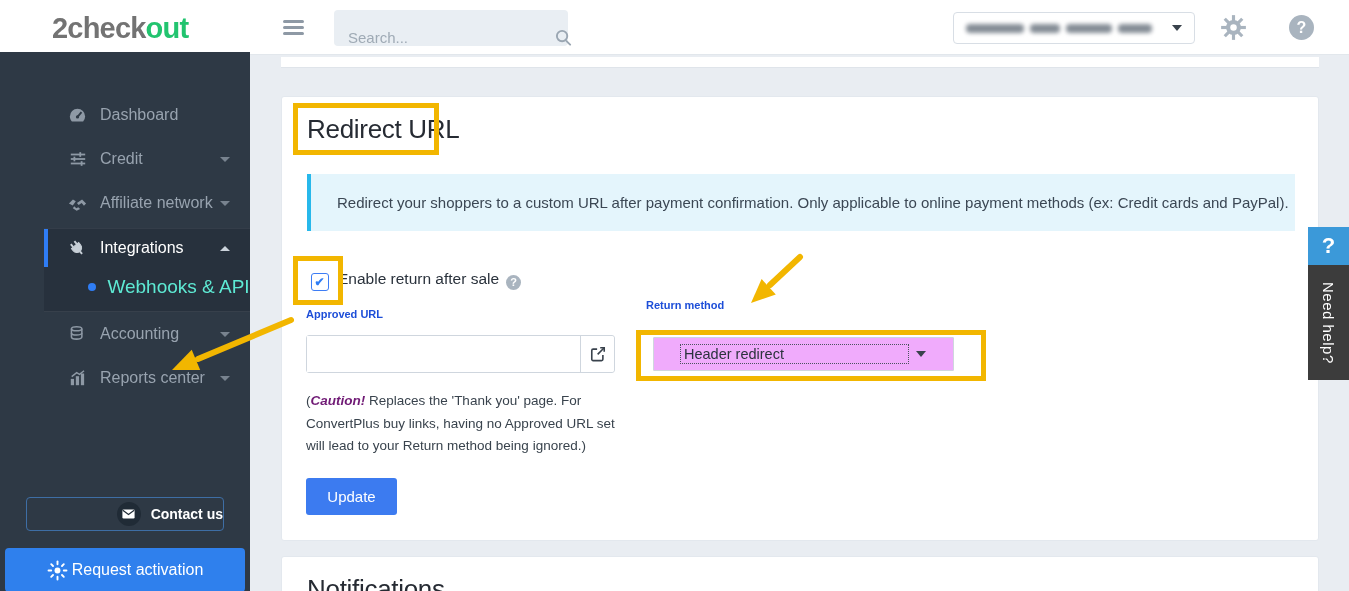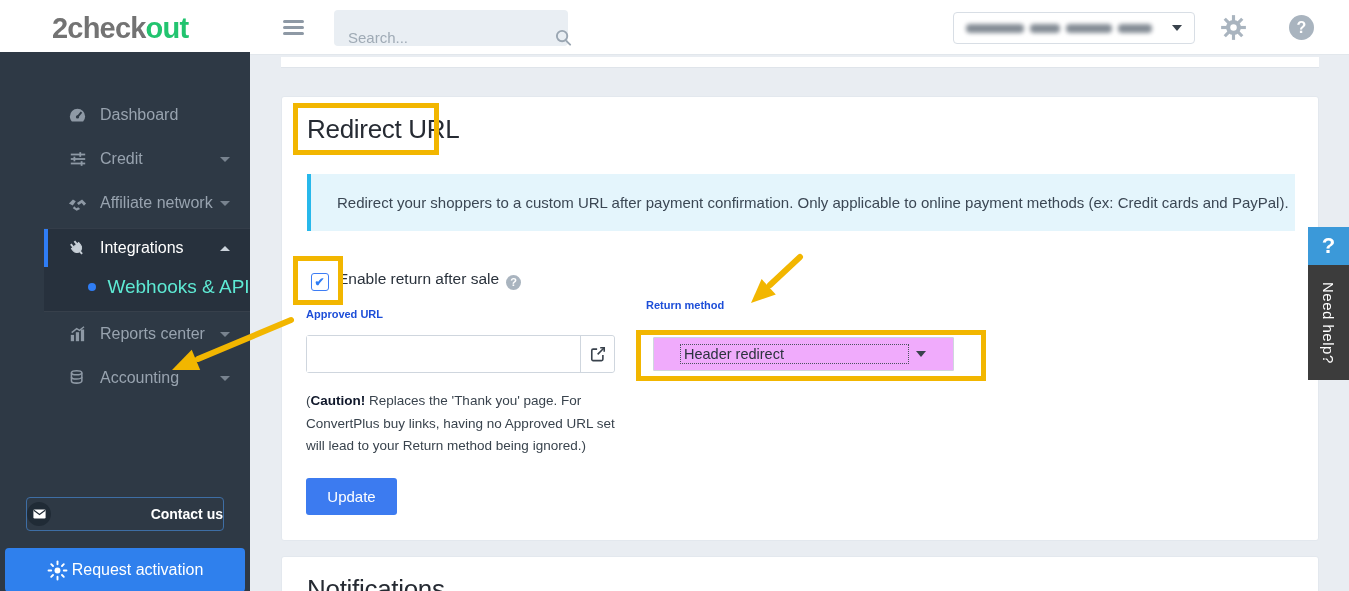--- a/index.html
+++ b/index.html
@@ -30,21 +30,21 @@
   .nav { padding-top:41px;padding-left:44px; }
   .nav-item { height:44px; display:flex; align-items:center; padding:0 20px 0 24px; color:#98A3AF; font-size:16px; cursor:pointer; position:relative; }
   .nav-item .ico { width:19px; height:19px; margin-right:13px; flex:none; display:flex; align-items:center; justify-content:center; }
   .chev { margin-left:auto; width:0; height:0; border-left:5px solid transparent; border-right:5px solid transparent; border-top:5px solid #78838F; }
   .chev.up { border-top:none; border-bottom:5px solid #CBD3DB; }
   .section-active { background:#27313D; border-top:1px solid rgba(255,255,255,.06); border-bottom:1px solid rgba(255,255,255,.07); margin-top:3px; padding-bottom:4px; }
   .section-active .nav-item { height:38px; color:#ffffff; }
   .active-bar { position:absolute; left:0; top:0; width:4px; height:100%; background:#2F7DF5; }
   .sub-item { height:40px; display:flex; align-items:center; padding-left:44px; color:#5eead4; font-size:19px; cursor:pointer;justify-content:center; }
   .sub-item .dot { width:8px; height:8px; border-radius:50%; background:#2F7DF5; margin-right:11px; }
-  .contact-btn { position:absolute; left:26px; top:445px; width:198px; height:34px; border:1px solid #3E6EA5; border-radius:4px; background:transparent; display:flex; align-items:center; justify-content:space-between; gap:10px; cursor:pointer; }
+  .contact-btn { position:absolute; left:26px; top:445px; width:198px; height:34px; border:1px solid #3E6EA5; border-radius:4px; background:transparent; display:flex; align-items:center; justify-content:flex-end; gap:10px; cursor:pointer; }
   .contact-circ { width:24px; height:24px; border-radius:50%; background:#202B36; display:flex; align-items:center; justify-content:center; }
   .contact-btn b { color:#fff; font-size:14px; }
   .request-btn { position:absolute; left:5px; top:496px; width:240px; height:44px; background:#2F80ED; border:none; border-radius:4px; display:flex; align-items:center; justify-content:center; gap:4px; color:#fff; font-size:16px; cursor:pointer; font-family:inherit; }
   
   .strip-top { position:absolute; left:281px; top:57px; width:1038px; height:11px; background:#fff; border-bottom:1px solid #DFE4EA; z-index:1; }
   .card { position:absolute; background:#fff; border:1px solid #E3E8EE; border-radius:3px; z-index:1; }
   #card-redirect { left:281px; top:96px; width:1038px; height:445px; }
   #card-notifications { left:281px; top:556px; width:1038px; height:80px; }
   .card h2 { position:absolute; left:25px; top:17px; font-size:26px; font-weight:400; color:#262B33; letter-spacing:-0.3px; }
   .infobox { position:absolute; left:25px; top:77px; width:988px; height:57px; background:#E4F5FC; border-left:4px solid #27B8EB; display:flex; align-items:center; padding-left:26px; font-size:15px; color:#3B4754; }
@@ -52,21 +52,21 @@
   .cb:checked::after { content:"\2714"; position:absolute; left:2.5px; top:0.5px; font-size:12px; font-weight:bold; color:#2F7DF5; }
   .cb-label { position:absolute; left:56px; top:173px; font-size:15.5px; color:#2A323C; }
   .qmark { display:inline-block; width:15px; height:15px; border-radius:50%; background:#A9B4BF; color:#fff; font-size:11px; font-weight:bold; text-align:center; line-height:15px; margin-left:7px; vertical-align:-2px; }
   .field-label { position:absolute; font-size:11px; font-weight:bold; color:#1d4ed8; }
   #lbl-approved { left:24px; top:211px; }
   #lbl-return { left:364px; top:202px;text-align:right; }
   .url-wrap { position:absolute; left:24px; top:238px; width:309px; height:38px; border:1px solid #CFD6DE; border-radius:3px; background:#fff; display:flex; }
   .url-wrap input { flex:1; min-width:0; border:none; outline:none; padding:0 10px; font-size:14px; color:#2B333D; font-family:inherit; }
   .ext-btn { width:34px; border-left:1px solid #CFD6DE; background:#fff; display:flex; align-items:center; justify-content:center; cursor:pointer; border-radius:0 3px 3px 0; }
   .caution { position:absolute; left:24px; top:293px; width:322px; font-size:13.5px; line-height:22.5px; color:#39434D; }
-  .caution .cword { color:#0f172a; font-weight:bold; }
+  .caution .cword { color:#701a75; font-weight:bold;font-style:italic; }
   .select-box { position:absolute; left:371px; top:240px; width:301px; height:34px; border:1px solid #CFD6DE; border-radius:1px; background:#f0abfc; display:flex; align-items:center; padding:0 27px; cursor:pointer; }
   .select-text { flex:1; font-size:14.5px; color:#2B333D; outline:1px dotted #4A545E; padding:1px 3px; }
   .select-caret { width:0; height:0; border-left:5px solid transparent; border-right:5px solid transparent; border-top:6px solid #39424C; margin-left:8px; }
   .update-btn { position:absolute; left:24px; top:381px; width:91px; height:37px; background:#3C7BF0; color:#fff; border:none; border-radius:3px; font-size:15px; cursor:pointer; font-family:inherit; }
   
   .need-help { position:absolute; right:0; top:227px; width:41px; z-index:6; cursor:pointer; }
   .nh-q { height:38px; background:#3B99D9; color:#fff; font-size:22px; font-weight:bold; display:flex; align-items:center; justify-content:center; }
   .nh-body { height:115px; background:#3C3C3C; display:flex; align-items:center; justify-content:center; }
   .nh-body span { writing-mode:vertical-rl; color:#fff; font-size:15px; letter-spacing:0.5px; }
   
@@ -178,39 +178,39 @@
         <span class="chev up"></span>
       </div>
       <div class="sub-item">
         <span class="dot"></span>
         <span>Webhooks &amp; API</span>
       </div>
     </div>
 
     <div class="nav-item">
       <span class="ico">
+        <svg width="18" height="18" viewBox="0 0 20 20" stroke="#8E99A5" fill="none" stroke-width="1.7">
+            <ellipse cx="8.5" cy="4.2" rx="5.8" ry="2.3"></ellipse>
+            <path d="M2.7 4.2v4.6c0 1.3 2.6 2.3 5.8 2.3s5.8-1 5.8-2.3V4.2"></path>
+            <path d="M2.7 8.8v4.6c0 1.3 2.6 2.3 5.8 2.3s5.8-1 5.8-2.3V8.8"></path>
+          </svg>
+      </span>
+      <span>Accounting</span>
+      <span class="chev"></span>
+    </div>
+    <div class="nav-item">
+      <span class="ico">
         <svg width="18" height="18" viewBox="0 0 20 20" fill="#8E99A5">
             <rect x="2" y="11" width="3.6" height="7"></rect>
             <rect x="7.6" y="8" width="3.6" height="10"></rect>
             <rect x="13.2" y="5" width="3.6" height="13"></rect>
             <path d="M3 8.5l5.5-4.5 3.2 2 5-4" stroke="#8E99A5" fill="none" stroke-width="1.6"></path>
           </svg>
       </span>
       <span>Reports center</span>
-      <span class="chev"></span>
-    </div>
-    <div class="nav-item">
-      <span class="ico">
-        <svg width="18" height="18" viewBox="0 0 20 20" stroke="#8E99A5" fill="none" stroke-width="1.7">
-            <ellipse cx="8.5" cy="4.2" rx="5.8" ry="2.3"></ellipse>
-            <path d="M2.7 4.2v4.6c0 1.3 2.6 2.3 5.8 2.3s5.8-1 5.8-2.3V4.2"></path>
-            <path d="M2.7 8.8v4.6c0 1.3 2.6 2.3 5.8 2.3s5.8-1 5.8-2.3V8.8"></path>
-          </svg>
-      </span>
-      <span>Accounting</span>
       <span class="chev"></span>
     </div>
   </div>
 
   <div class="contact-btn">
     <span class="contact-circ">
       <svg width="13" height="10" viewBox="0 0 16 12">
           <rect x="0.5" y="0.5" width="15" height="11" rx="1.5" fill="#fff"></rect>
           <path d="M1 1.5l7 5.2 7-5.2" stroke="#202B36" fill="none" stroke-width="1.5"></path>
         </svg>

